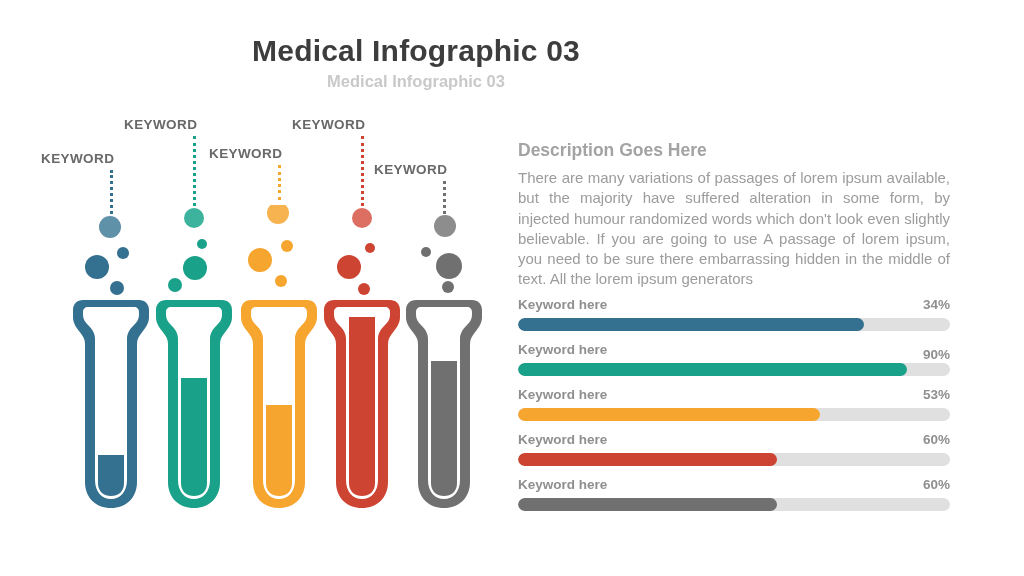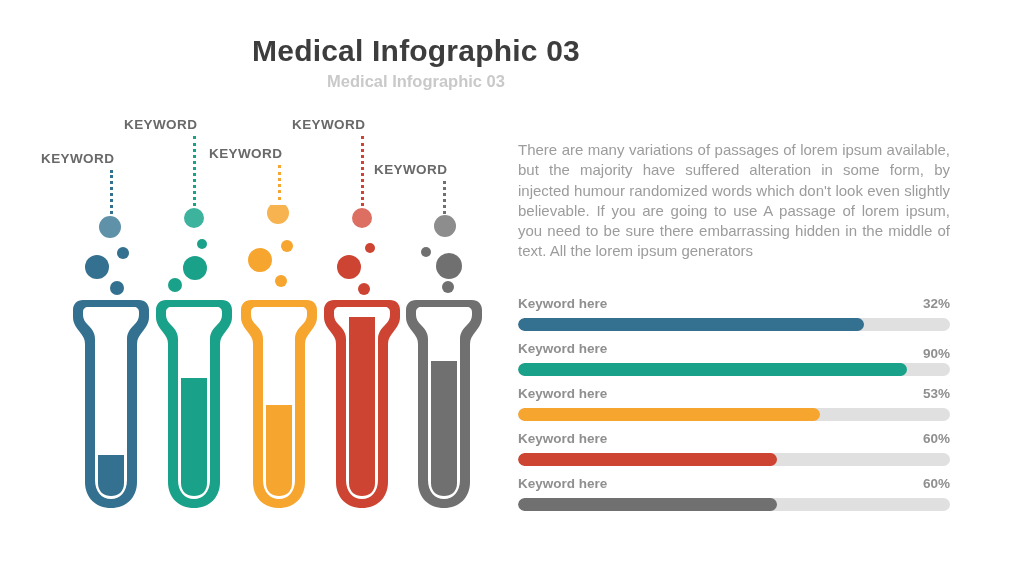--- a/index.html
+++ b/index.html
@@ -28,21 +28,21 @@
   
   .right { position: absolute; left: 518px; top: 140px; width: 432px; }
   .desc-h { font-size: 17.5px; font-weight: 700; color: #a3a3a3; margin-bottom: 7px; }
   .desc-p {
     font-size: 15px; line-height: 20.3px; color: #9c9c9c;
     text-align: justify;
   }
   .bars { position: absolute; left: 0; top: 156px; width: 432px; }
   .bar-row { margin-bottom: 10px; }
   .bar-head {
-    display: flex; justify-content: space-between; align-items: flex-start;
+    display: flex; justify-content: space-between; align-items: center;
     height: 16px; margin-bottom: 6px;
   }
   .bar-label { font-size: 13.5px; font-weight: 700; color: #8f8f8f; }
   .bar-pct   { font-size: 13.5px; font-weight: 700; color: #8f8f8f; }
   .bar-row:nth-child(2) .bar-pct { transform: translateY(5px); }
   .bar-track {
     width: 100%; height: 13px; background: #e0e0e0; border-radius: 6.5px;
     overflow: hidden;
   }
   .bar-fill { height: 100%; border-radius: 6.5px; }
@@ -109,26 +109,27 @@
         <circle cx="22" cy="47" r="5" fill="#707070"></circle>
         <circle cx="45" cy="61" r="13" fill="#707070"></circle>
         <circle cx="44" cy="82" r="6" fill="#707070"></circle>
         <path d="M12 95 L68 95 C74 95 78 99 78 105 L78 112 C78 118 75 122 72 126 C68 131 66 134 66 139 L66 277 C66 293 55 303 40 303 C25 303 14 293 14 277 L14 139 C14 134 12 131 8 126 C5 122 2 118 2 112 L2 105 C2 99 6 95 12 95 Z" fill="#707070"></path>
         <path d="M17 102 L63 102 C66 102 68 104 68 107 L68 110 C68 114 66 117 63 120 C59 124 56 128 56 134 L56 275 C56 287 49 294 40 294 C31 294 24 287 24 275 L24 134 C24 128 21 124 17 120 C14 117 12 114 12 110 L12 107 C12 104 14 102 17 102 Z" fill="#ffffff"></path>
         <path d="M27 156 L53 156 L53 278 C53 287 47 291 40 291 C33 291 27 287 27 278 Z" fill="#707070"></path>
       </svg>
     </div>
 
   <div class="right">
+    <div class="desc-h">Description Goes Here</div>
     <div class="desc-p">There are many variations of passages of lorem ipsum available, but the majority have suffered alteration in some form, by injected humour randomized words which don't look even slightly believable. If you are going to use A passage of lorem ipsum, you need to be sure there embarrassing hidden in the middle of text. All the lorem ipsum generators</div>
     <div class="bars" id="bars-area">
         <div class="bar-row">
           <div class="bar-head">
             <span class="bar-label">Keyword here</span>
-            <span class="bar-pct">32%</span>
+            <span class="bar-pct">34%</span>
           </div>
           <div class="bar-track" style="background: rgb(224, 224, 224);">
             <div class="bar-fill" style="width: 80%; background: rgb(52, 112, 143);"></div>
           </div>
         </div>
         <div class="bar-row">
           <div class="bar-head">
             <span class="bar-label">Keyword here</span>
             <span class="bar-pct">90%</span>
           </div>

